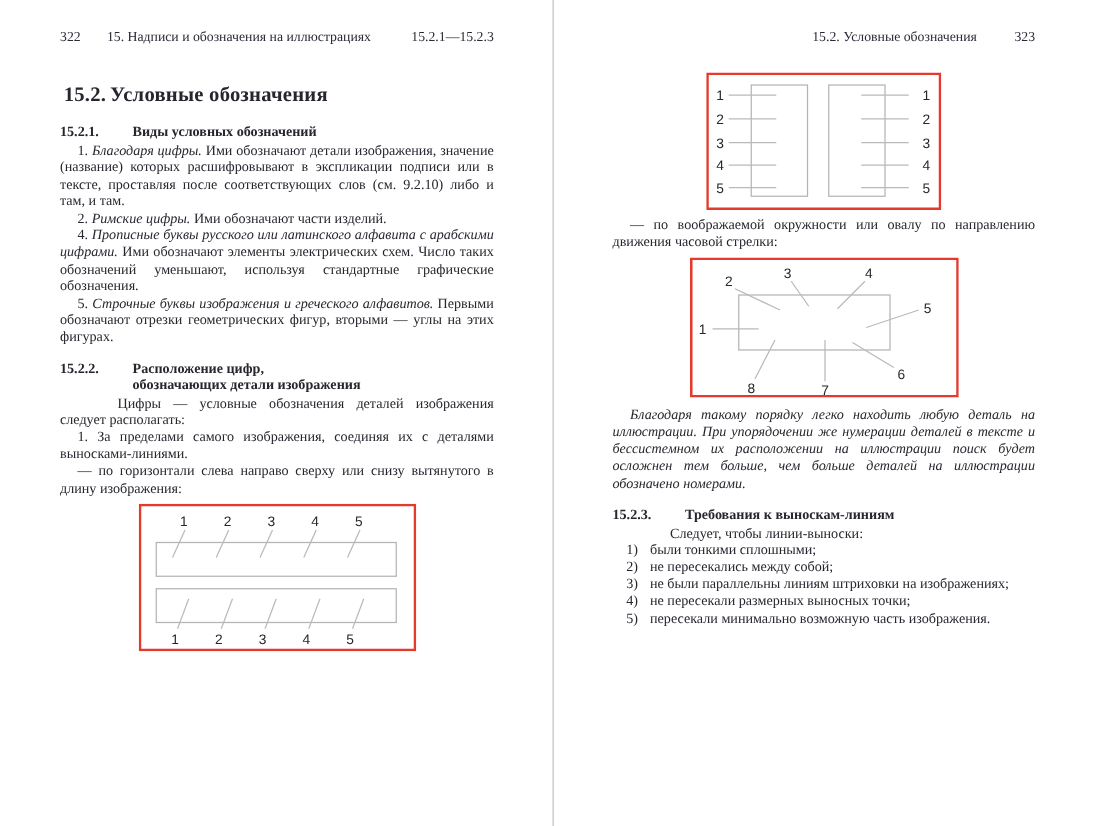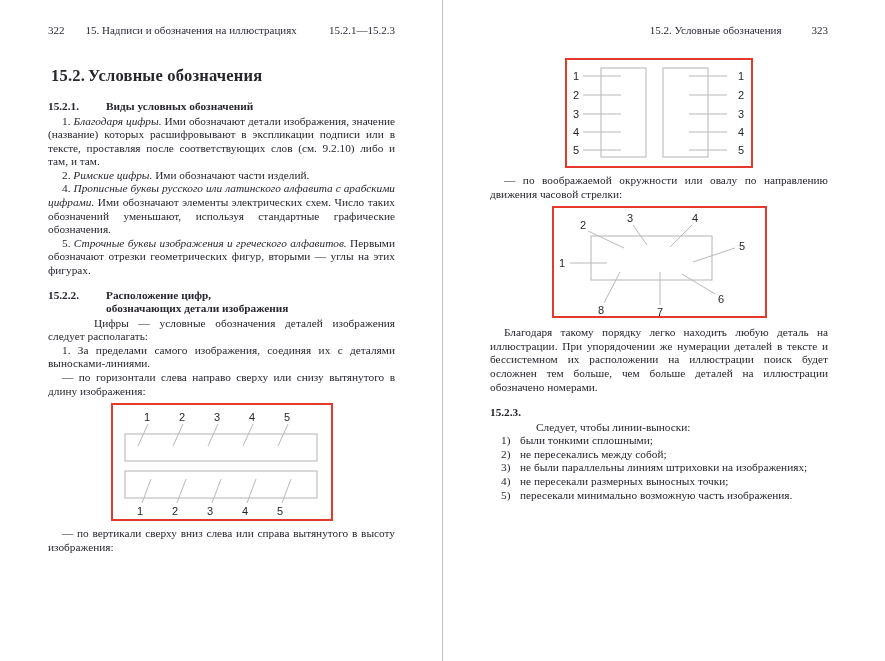--- a/index.html
+++ b/index.html
@@ -108,21 +108,20 @@
         <line class="lead" x1="145" y1="76" x2="136" y2="100"></line>
         <line class="lead" x1="180" y1="76" x2="171" y2="100"></line>
         <text x="29" y="112">1</text>
         <text x="64" y="112">2</text>
         <text x="99" y="112">3</text>
         <text x="134" y="112">4</text>
         <text x="169" y="112">5</text>
       </svg>
     </div>
 
-    <p class="ind">— по вертикали сверху вниз слева или справа вытянутого в высоту изображения:</p>
   </div>
 
   <div class="gutter"></div>
 
   <div class="page right">
 
     <div class="running rhead">
       <span>15.2. Условные обозначения</span>
       <span class="pageno">323</span>
     </div>
@@ -173,24 +172,25 @@
         <text x="31" y="23">2</text>
         <text x="78" y="16">3</text>
         <text x="143" y="16">4</text>
         <text x="190" y="44">5</text>
         <text x="169" y="97">6</text>
         <text x="108" y="110">7</text>
         <text x="49" y="108">8</text>
       </svg>
     </div>
 
-    <p class="ind" style="margin-top:8px;">Благодаря такому порядку легко находить любую деталь на иллюстрации. При упорядочении же нумерации деталей в тексте и бессистемном их расположении на иллюстрации поиск будет осложнен тем больше, чем больше деталей на иллюстрации обозначено номерами.</p>
+    <p class="ind" style="margin-top:8px;font-style:italic;">Благодаря такому порядку легко находить любую деталь на иллюстрации. При упорядочении же нумерации деталей в тексте и бессистемном их расположении на иллюстрации поиск будет осложнен тем больше, чем больше деталей на иллюстрации обозначено номерами.</p>
 
     <div class="subhead" style="margin-top:12px;">
       <span class="shnum">15.2.3.</span>
+      <span class="shtitle">Требования к выноскам-линиям</span>
     </div>
 
     <p class="bigind">Следует, чтобы линии-выноски:</p>
 
     <div class="vitem">
       <span class="vnum">1)</span>
       <span class="vtext">были тонкими сплошными;</span>
     </div>
     <div class="vitem">
       <span class="vnum">2)</span>

